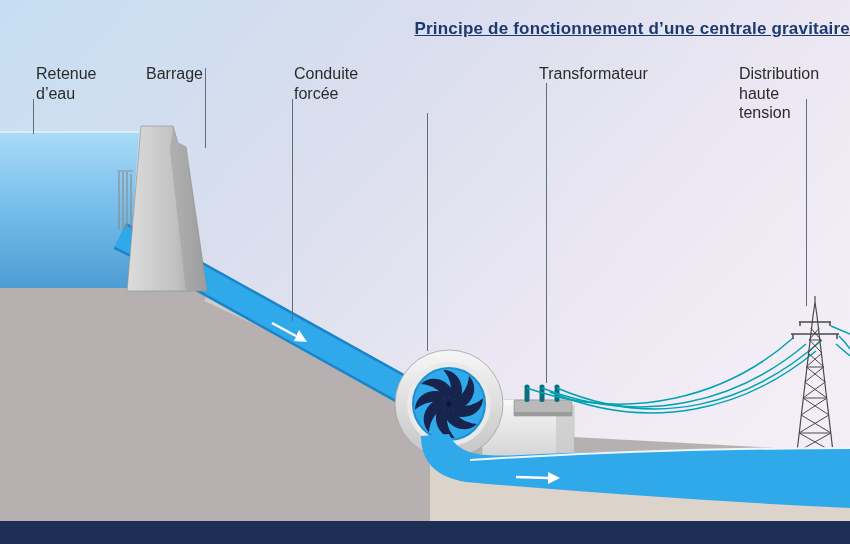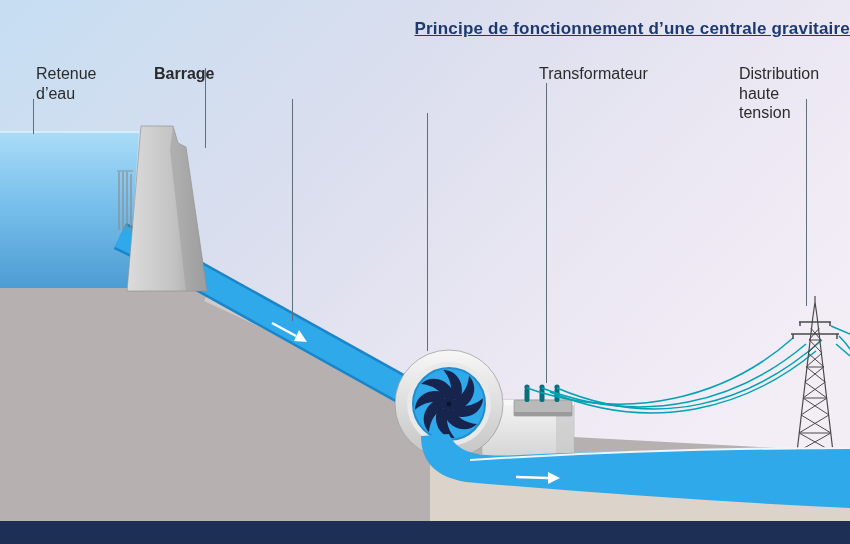--- a/index.html
+++ b/index.html
@@ -146,18 +146,20 @@
 
   <div class="lead" style="left:33px;top:99px;height:35px;"></div>
   <div class="lead" style="left:205px;top:68px;height:80px;"></div>
   <div class="lead" style="left:292px;top:99px;height:222px;"></div>
   <div class="lead" style="left:427px;top:113px;height:238px;"></div>
   <div class="lead" style="left:546px;top:83px;height:300px;"></div>
   <div class="lead" style="left:806px;top:99px;height:207px;"></div>
 
   <div class="lbl" style="left:36px;top:64px;width:70px;">Retenue
 d’eau</div>
-  <div class="lbl" style="left:154px;top:64px;width:70px;font-weight:bold;">Barrage</div>
+  <div class="lbl" style="left:146px;top:64px;width:70px;">Barrage</div>
+  <div class="lbl" style="left:294px;top:64px;width:70px;">Conduite
+forcée</div>
   <div class="lbl" style="left:539px;top:64px;width:110px;">Transformateur</div>
   <div class="lbl" style="left:739px;top:64px;width:92px;">Distribution
 haute tension</div>
 
 </div>
 
 </body></html>

